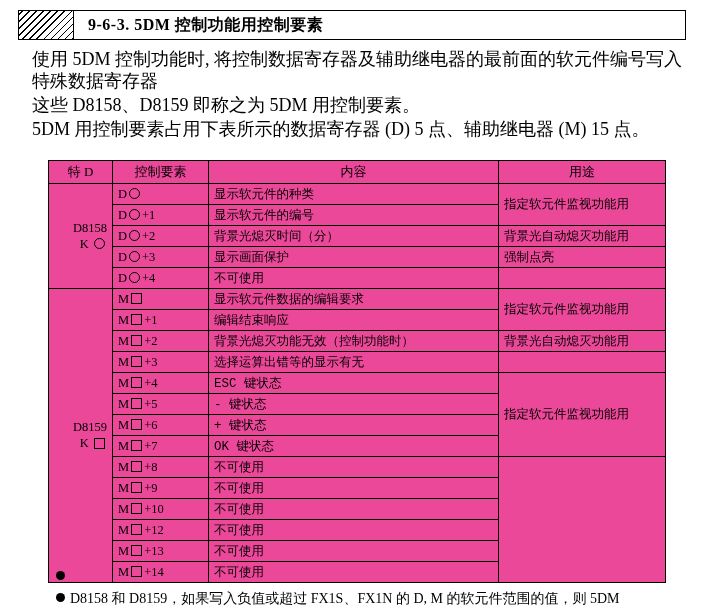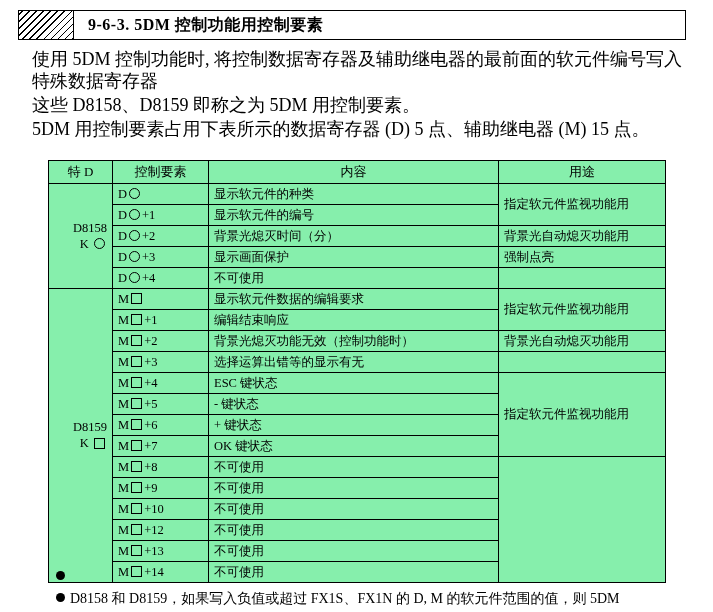--- a/index.html
+++ b/index.html
@@ -76,21 +76,21 @@
     width: 617px;
     table-layout: fixed;
     font-size: 12.5px;
   }
   table.dm th, table.dm td {
     border: 1px solid #000;
     padding: 0 5px;
     height: 20px;
     vertical-align: middle;
     font-weight: normal;
-    background: #86efac;
+    background: #ec4899;
   }
   table.dm thead th {
     text-align: center;
     height: 22px;
     font-size: 13px;
   }
   col.c1 { width: 64px; }
   col.c2 { width: 96px; }
   col.c3 { width: 290px; }
   col.c4 { width: 167px; }
@@ -101,20 +101,21 @@
     line-height: 15px;
     font-size: 12.5px;
     margin-left: 16px;
   }
   .cell-code {
     text-align: left;
     white-space: nowrap;
   }
   .cell-desc {
     text-align: left;
+    font-family: Liberation Mono, monospace;
   }
   .cell-use {
     text-align: left;
     padding-left: 6px;
   }
   .circ {
     display: inline-block;
     width: 9px;
     height: 9px;
     border: 1px solid #000;

